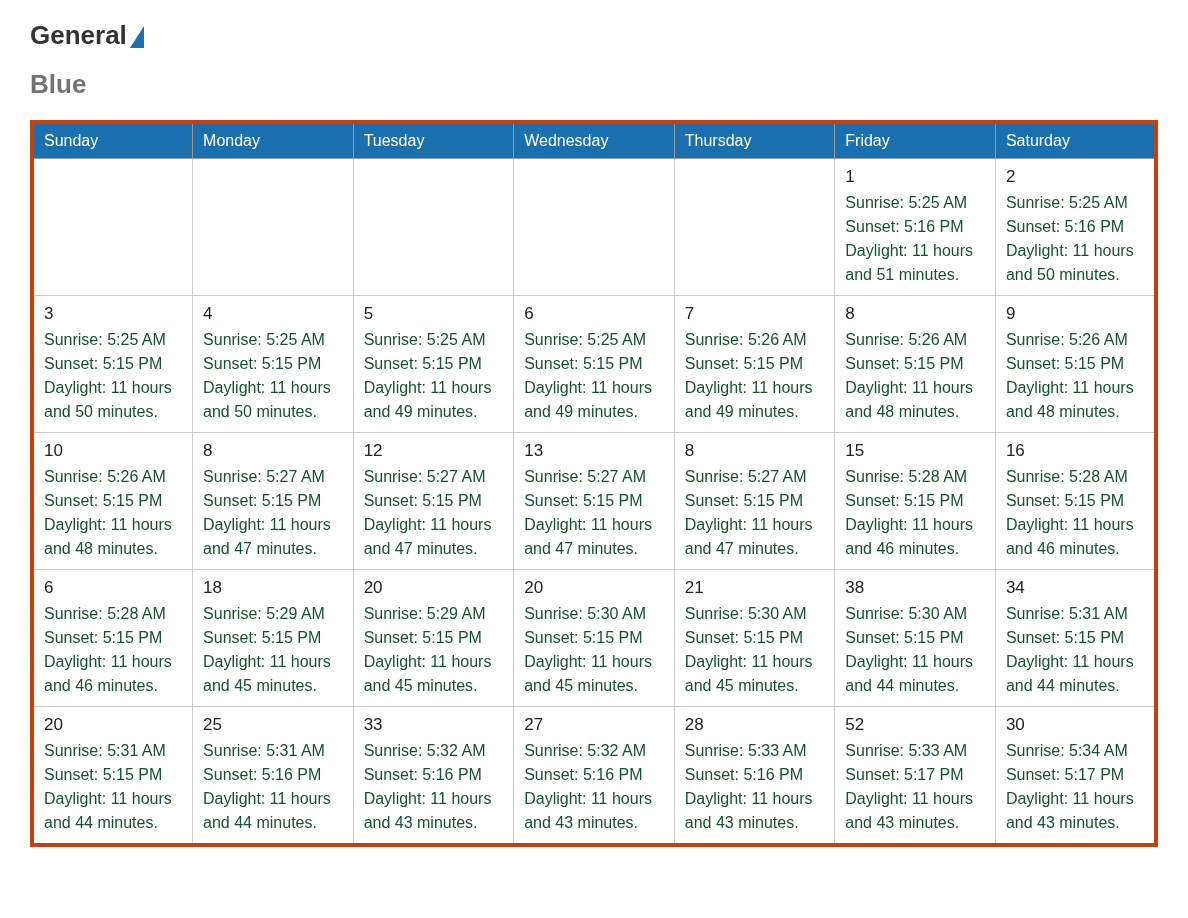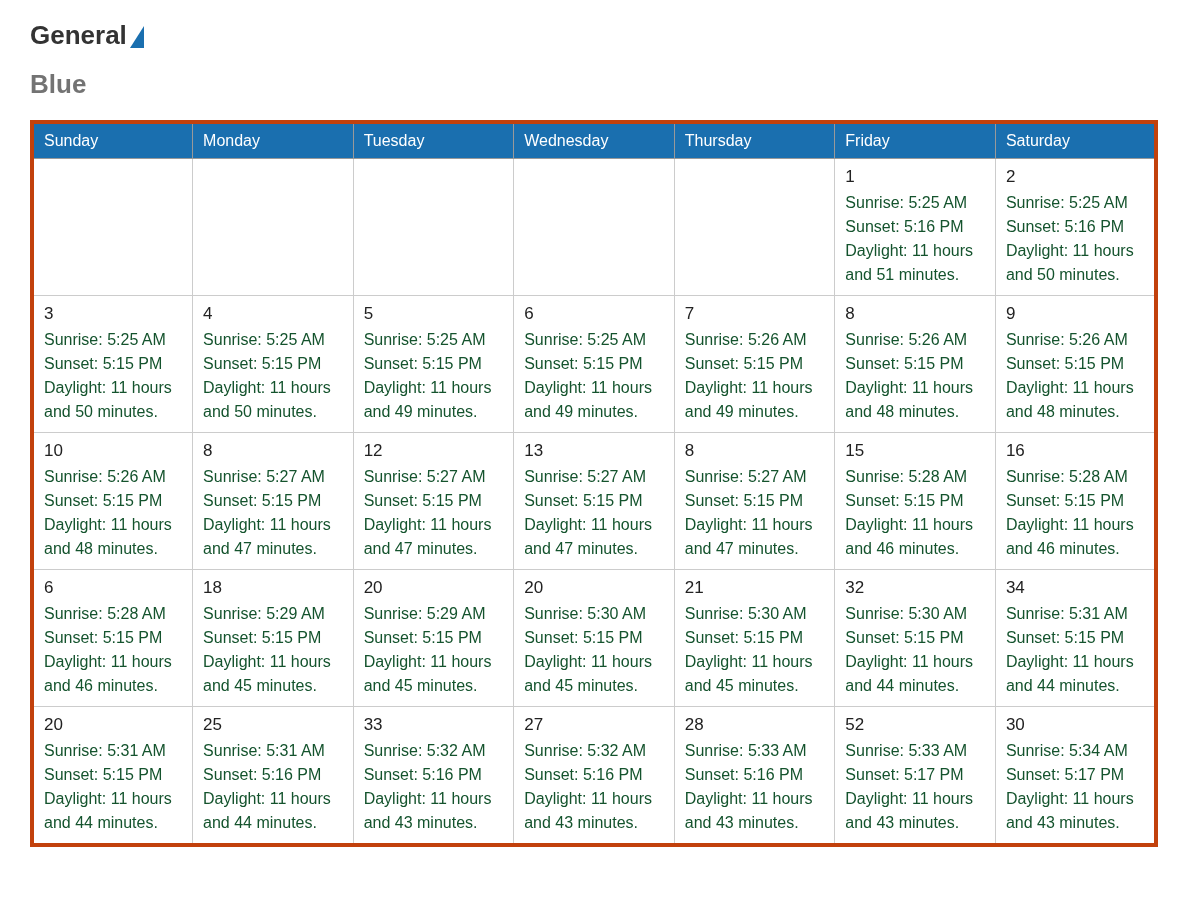--- a/index.html
+++ b/index.html
@@ -257,21 +257,21 @@
 Sunset: 5:15 PM
 Daylight: 11 hours and 45 minutes.</div>
         </td>
         <td>
           <div class="day-number">21</div>
           <div class="day-info">Sunrise: 5:30 AM
 Sunset: 5:15 PM
 Daylight: 11 hours and 45 minutes.</div>
         </td>
         <td>
-          <div class="day-number">32</div>
+          <div class="day-number">38</div>
           <div class="day-info">Sunrise: 5:30 AM
 Sunset: 5:15 PM
 Daylight: 11 hours and 44 minutes.</div>
         </td>
         <td>
           <div class="day-number">34</div>
           <div class="day-info">Sunrise: 5:31 AM
 Sunset: 5:15 PM
 Daylight: 11 hours and 44 minutes.</div>
         </td>

